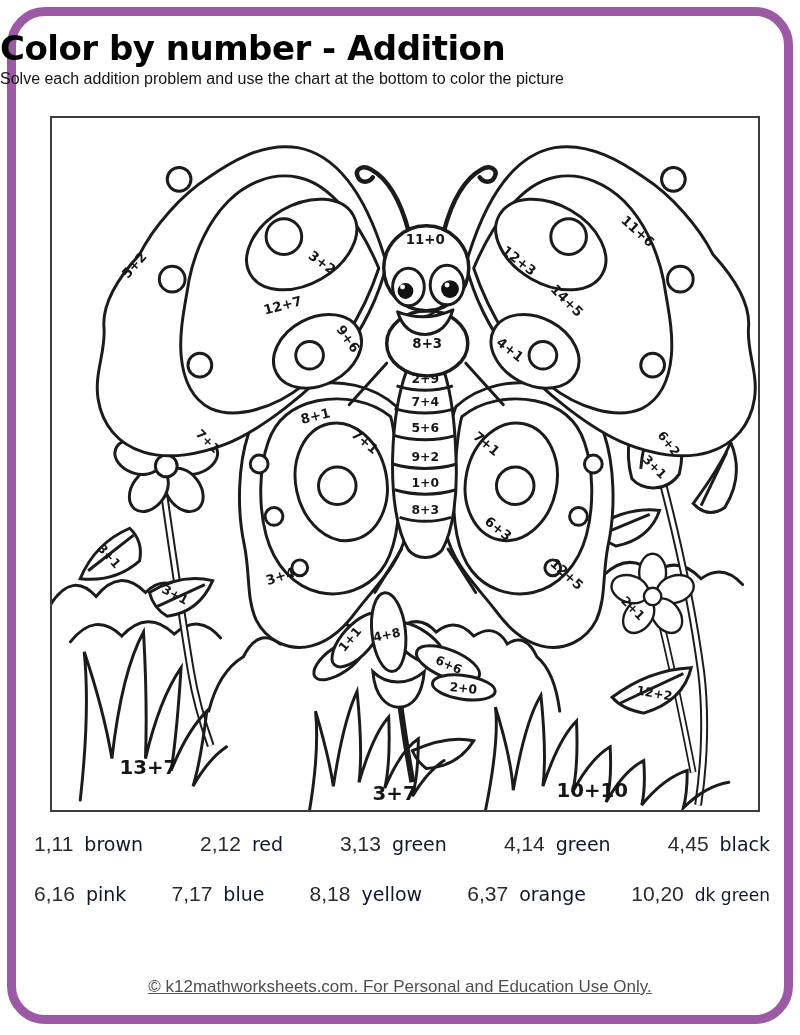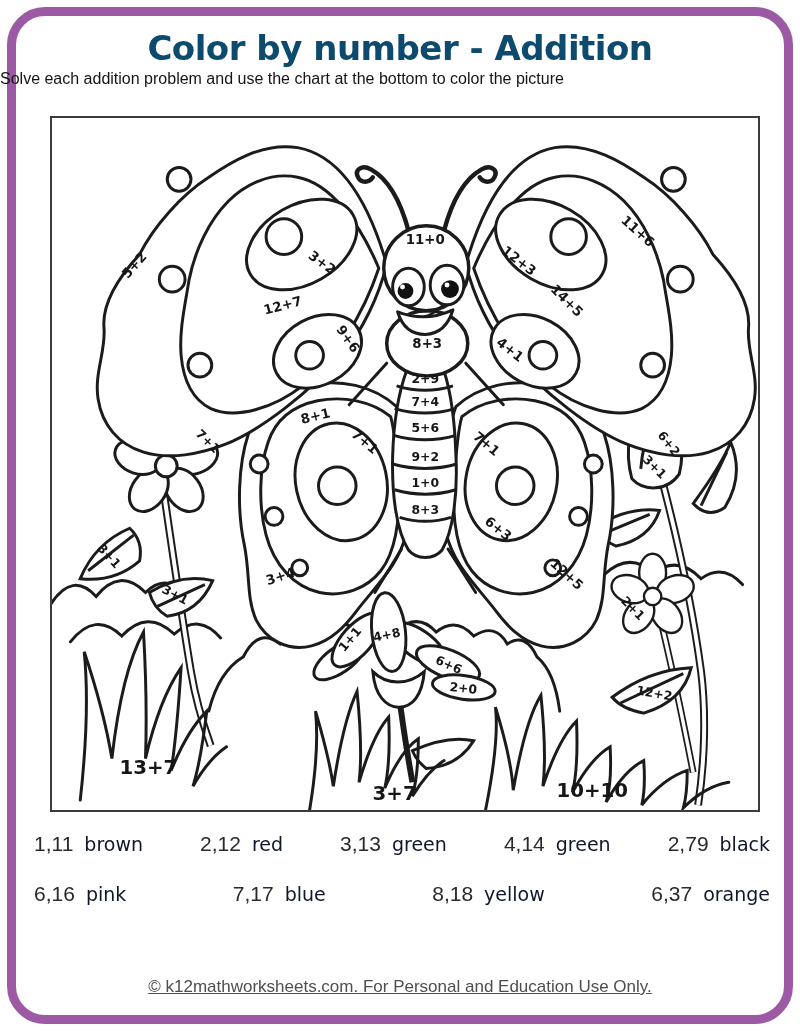--- a/index.html
+++ b/index.html
@@ -5,22 +5,22 @@
   html,body{margin:0;padding:0;}
   body{
     width:800px;height:1035px;position:relative;background:#ffffff;
     font-family:"DejaVu Sans","Liberation Sans",sans-serif;overflow:hidden;
   }
   .border-frame{
     position:absolute;left:7px;top:7px;right:7px;bottom:11px;
     border:9px solid #9c5aa5;border-radius:38px;pointer-events:none;
   }
   .title{
-    position:absolute;top:28px;left:0;width:100%;margin:0;text-align:center;
-    font-size:34px;font-weight:bold;color:#0c4a6e;letter-spacing:-0.5px;
+    position:absolute;top:28px;left:0;width:100%;margin:0;
+    font-size:34px;font-weight:bold;color:#000000;letter-spacing:-0.5px;
   }
   .subtitle{
     position:absolute;top:70px;left:0;width:100%;margin:0;
     font-size:16px;color:#141414;font-family:"Liberation Sans",sans-serif;
   }
   .picture-frame{
     position:absolute;left:50px;top:116px;width:710px;height:696px;
     border:2px solid #3c3c3c;box-sizing:border-box;background:#fff;
   }
   .picture-frame svg{display:block;width:100%;height:100%;}
@@ -249,39 +249,43 @@
     </div>
     <div class="chart-cell">
       <span class="nums">3,13</span>
       <span class="cname">green</span>
     </div>
     <div class="chart-cell">
       <span class="nums">4,14</span>
       <span class="cname">green</span>
     </div>
     <div class="chart-cell">
-      <span class="nums">2,79</span>
+      <span class="nums">4,45</span>
       <span class="cname">black</span>
     </div>
   </div>
   <div class="chart-row">
     <div class="chart-cell">
       <span class="nums">6,16</span>
       <span class="cname">pink</span>
     </div>
     <div class="chart-cell">
       <span class="nums">7,17</span>
       <span class="cname">blue</span>
     </div>
     <div class="chart-cell">
       <span class="nums">8,18</span>
       <span class="cname">yellow</span>
     </div>
     <div class="chart-cell">
       <span class="nums">6,37</span>
       <span class="cname">orange</span>
+    </div>
+    <div class="chart-cell">
+      <span class="nums">10,20</span>
+      <span class="cname small">dk green</span>
     </div>
   </div>
 </div>
 
 <div class="footer">
   <a>© k12mathworksheets.com. For Personal and Education Use Only.</a>
 </div>
 
 </body></html>

